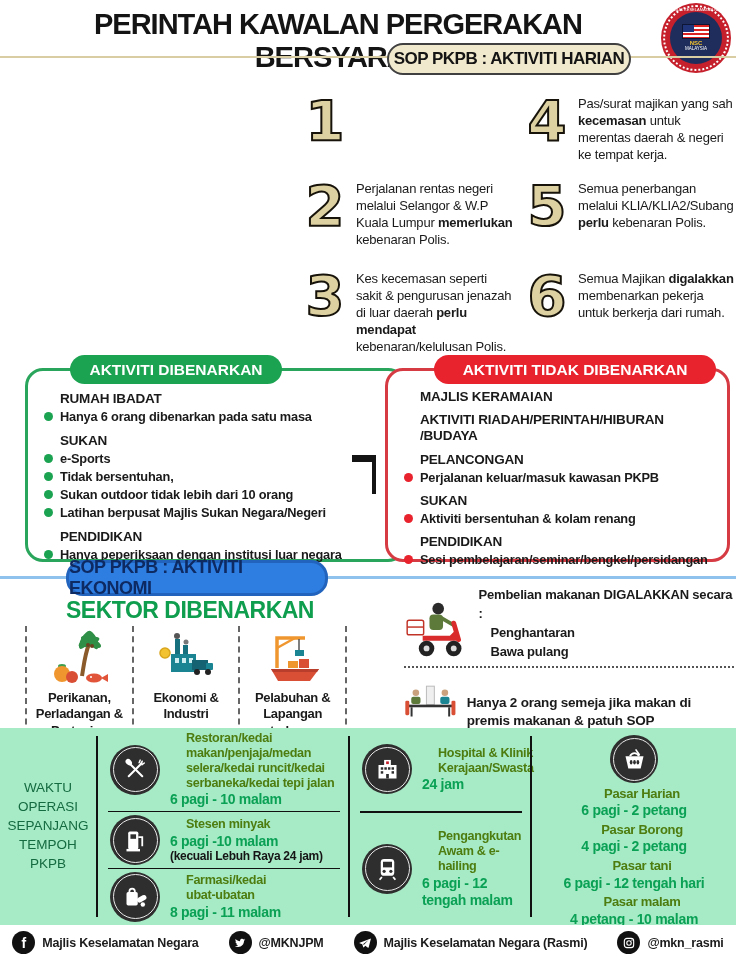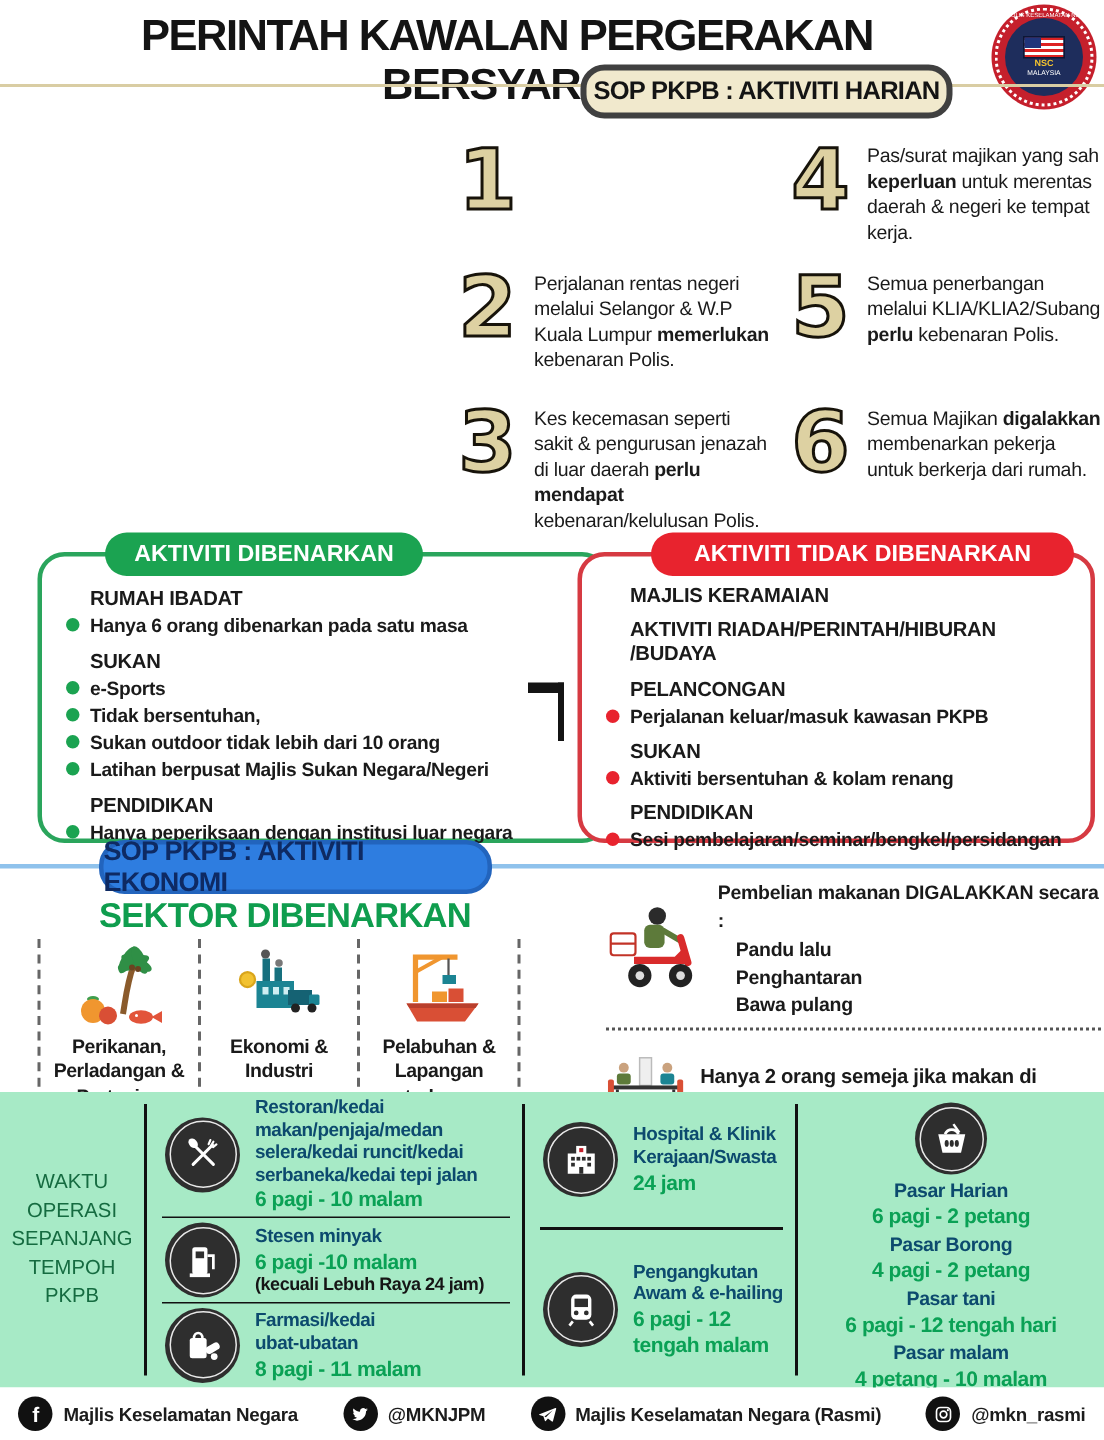--- a/index.html
+++ b/index.html
@@ -17,21 +17,21 @@
   .emblem .inner{position:absolute;inset:9px;border-radius:50%;background:#1e2d5c;
                  display:flex;flex-direction:column;align-items:center;justify-content:center;gap:1px;}
   .emblem .flag{width:26px;height:13px;background:repeating-linear-gradient(#d22 0 2px,#fff 2px 4px);
                 position:relative;border:1px solid #0d1735;}
   .emblem .flag::after{content:"";position:absolute;top:0;left:0;width:11px;height:7px;background:#20347a;}
   .emblem .abbr{font-size:6px;font-weight:700;color:#f2c230;line-height:1;}
   .emblem .country{font-size:4.5px;color:#fff;line-height:1;}
 
   .tan-line{position:absolute;top:56px;left:0;width:736px;height:2px;background:#d9cda3;}
   .pill-daily{position:absolute;top:43px;left:387px;width:240px;height:28px;border-radius:16px;
-              background:#f1e9cd;border:4px solid #404040;display:flex;align-items:center;
+              background:#f1e9cd;border:2px solid #404040;display:flex;align-items:center;
               justify-content:center;font-size:17px;font-weight:700;letter-spacing:-0.5px;color:#141414;}
 
   
   .daily-grid{position:absolute;top:94px;left:303px;width:432px;display:grid;
               grid-template-columns:222px 210px;grid-template-rows:85px 90px auto;
               grid-auto-flow:column;}
   .ditem{display:flex;gap:9px;align-items:flex-start;}
   .dnum{flex:none;width:44px;text-align:center;font-family:"DejaVu Sans",sans-serif;
         font-size:56px;line-height:0.95;font-weight:700;color:#ddd1a2;
         -webkit-text-stroke:2px #17130a;text-shadow:0 0 1px #17130a;}
@@ -68,21 +68,21 @@
                 font-size:23px;font-weight:700;letter-spacing:-0.5px;color:#0f9d4e;}
   .sectors{position:absolute;top:626px;left:25px;width:322px;display:flex;}
   .sector{flex:1;border-left:2px dashed #666;display:flex;flex-direction:column;
           align-items:center;padding:2px 3px 6px;}
   .sector:last-child{border-right:2px dashed #666;}
   .sector .art{height:58px;display:flex;align-items:flex-end;}
   .sector .lbl{margin-top:4px;font-size:13px;font-weight:700;text-align:center;
                line-height:1.25;letter-spacing:-0.3px;}
 
   .food{position:absolute;top:582px;left:404px;width:330px;}
-  .food-row{display:flex;align-items:center;gap:10px;}
+  .food-row{display:flex;align-items:flex-end;gap:10px;}
   .food-text{font-size:13px;font-weight:700;letter-spacing:-0.2px;line-height:1.45;margin-top:4px;}
   .food-opts{margin:1px 0 0 12px;}
   .food-opts div{font-weight:700;}
   .dotted{border-top:2px dotted #555;margin:5px 0 6px;}
   .dine-text{font-size:13.5px;font-weight:700;letter-spacing:-0.2px;line-height:1.35;margin-top:12px;}
 
   
   .hours{position:absolute;top:728px;left:0;width:736px;height:197px;background:#a7eac6;
          display:flex;box-sizing:border-box;}
   .h-label{width:96px;display:flex;align-items:center;justify-content:center;text-align:center;
@@ -90,21 +90,21 @@
   .vline{width:2px;background:#111;margin:8px 0;}
   .h-col{display:flex;flex-direction:column;justify-content:space-evenly;box-sizing:border-box;}
   .h-col.c1{width:250px;}
   .h-col.c2{width:180px;}
   .h-row{display:flex;align-items:center;gap:10px;padding:3px 4px 3px 12px;}
   .hline{height:2px;background:#111;margin:0 8px 0 10px;}
   .tbl-icon{flex:none;width:50px;height:50px;border-radius:50%;background:#2e2e2e;position:relative;
             display:flex;align-items:center;justify-content:center;}
   .tbl-icon::before{content:"";position:absolute;inset:2.5px;border:1.8px solid #e8e8e8;border-radius:50%;}
   .tbl-icon svg{width:27px;height:27px;position:relative;}
-  .h-name{font-size:12.6px;font-weight:700;letter-spacing:-0.3px;line-height:1.18;color:#0c4a6e;}
+  .h-name{font-size:12.6px;font-weight:700;letter-spacing:-0.3px;line-height:1.18;color:#4d7c0f;margin-left:16px;}
   .h-time{font-size:14px;font-weight:700;letter-spacing:-0.3px;color:#0aa155;line-height:1.2;margin-top:1px;}
   .h-note{font-size:12px;font-weight:700;letter-spacing:-0.3px;color:#151515;line-height:1.15;}
   .h-col.c3{flex:1;align-items:center;justify-content:flex-start;padding-top:7px;}
   .market{text-align:center;margin-top:3px;}
   .market .h-name{font-size:13px;}
 
   
   .footer{position:absolute;top:925px;left:0;width:736px;height:35px;background:#fff;
           display:flex;align-items:center;justify-content:center;gap:30px;}
   .soc{display:flex;align-items:center;gap:7px;}
@@ -138,21 +138,21 @@
     <div class="ditem">
       <span class="dnum">2</span>
       <p class="dtext"><span>Perjalanan rentas negeri melalui Selangor &amp; W.P Kuala Lumpur </span><span class="b">memerlukan</span><span> kebenaran Polis.</span></p>
     </div>
     <div class="ditem">
       <span class="dnum">3</span>
       <p class="dtext"><span>Kes kecemasan seperti sakit &amp; pengurusan jenazah di luar daerah </span><span class="b">perlu mendapat</span><span> kebenaran/kelulusan Polis.</span></p>
     </div>
     <div class="ditem">
       <span class="dnum">4</span>
-      <p class="dtext"><span>Pas/surat majikan yang sah </span><span class="b">keperluan</span><span> untuk merentas daerah &amp; negeri ke tempat kerja.</span></p>
+      <p class="dtext"><span>Pas/surat majikan yang sah </span><span class="b">kecemasan</span><span> untuk merentas daerah &amp; negeri ke tempat kerja.</span></p>
     </div>
     <div class="ditem">
       <span class="dnum">5</span>
       <p class="dtext"><span>Semua penerbangan melalui KLIA/KLIA2/Subang </span><span class="b">perlu</span><span> kebenaran Polis.</span></p>
     </div>
     <div class="ditem">
       <span class="dnum">6</span>
       <p class="dtext"><span>Semua Majikan </span><span class="b">digalakkan</span><span> membenarkan pekerja untuk berkerja dari rumah.</span></p>
     </div>
   </div>
@@ -318,21 +318,20 @@
         <path d="M50 27 L55 44" stroke="#d92b2b" stroke-width="5" stroke-linecap="round"></path>
         <path d="M18 40 H46 L52 34 L56 45 H18 Z" fill="#d92b2b"></path>
         <circle cx="22" cy="53" r="8" fill="#222"></circle>
           <circle cx="50" cy="53" r="8" fill="#222"></circle>
         <circle cx="22" cy="53" r="3" fill="#ddd"></circle>
           <circle cx="50" cy="53" r="3" fill="#ddd"></circle>
       </svg>
       <div>
         <div class="food-text">Pembelian makanan DIGALAKKAN secara :</div>
         <div class="food-opts food-text" style="margin-top:0;">
-          <div>Pandu lalu</div>
           <div>Penghantaran</div>
           <div>Bawa pulang</div>
         </div>
       </div>
     </div>
     <div class="dotted"></div>
     <div class="food-row">
       <svg width="82" height="56" viewBox="0 0 80 56">
         <rect x="34" y="4" width="12" height="28" fill="#efefef" stroke="#bbb" stroke-width="1.5"></rect>
         <circle cx="18" cy="14" r="5" fill="#caa27e"></circle>

